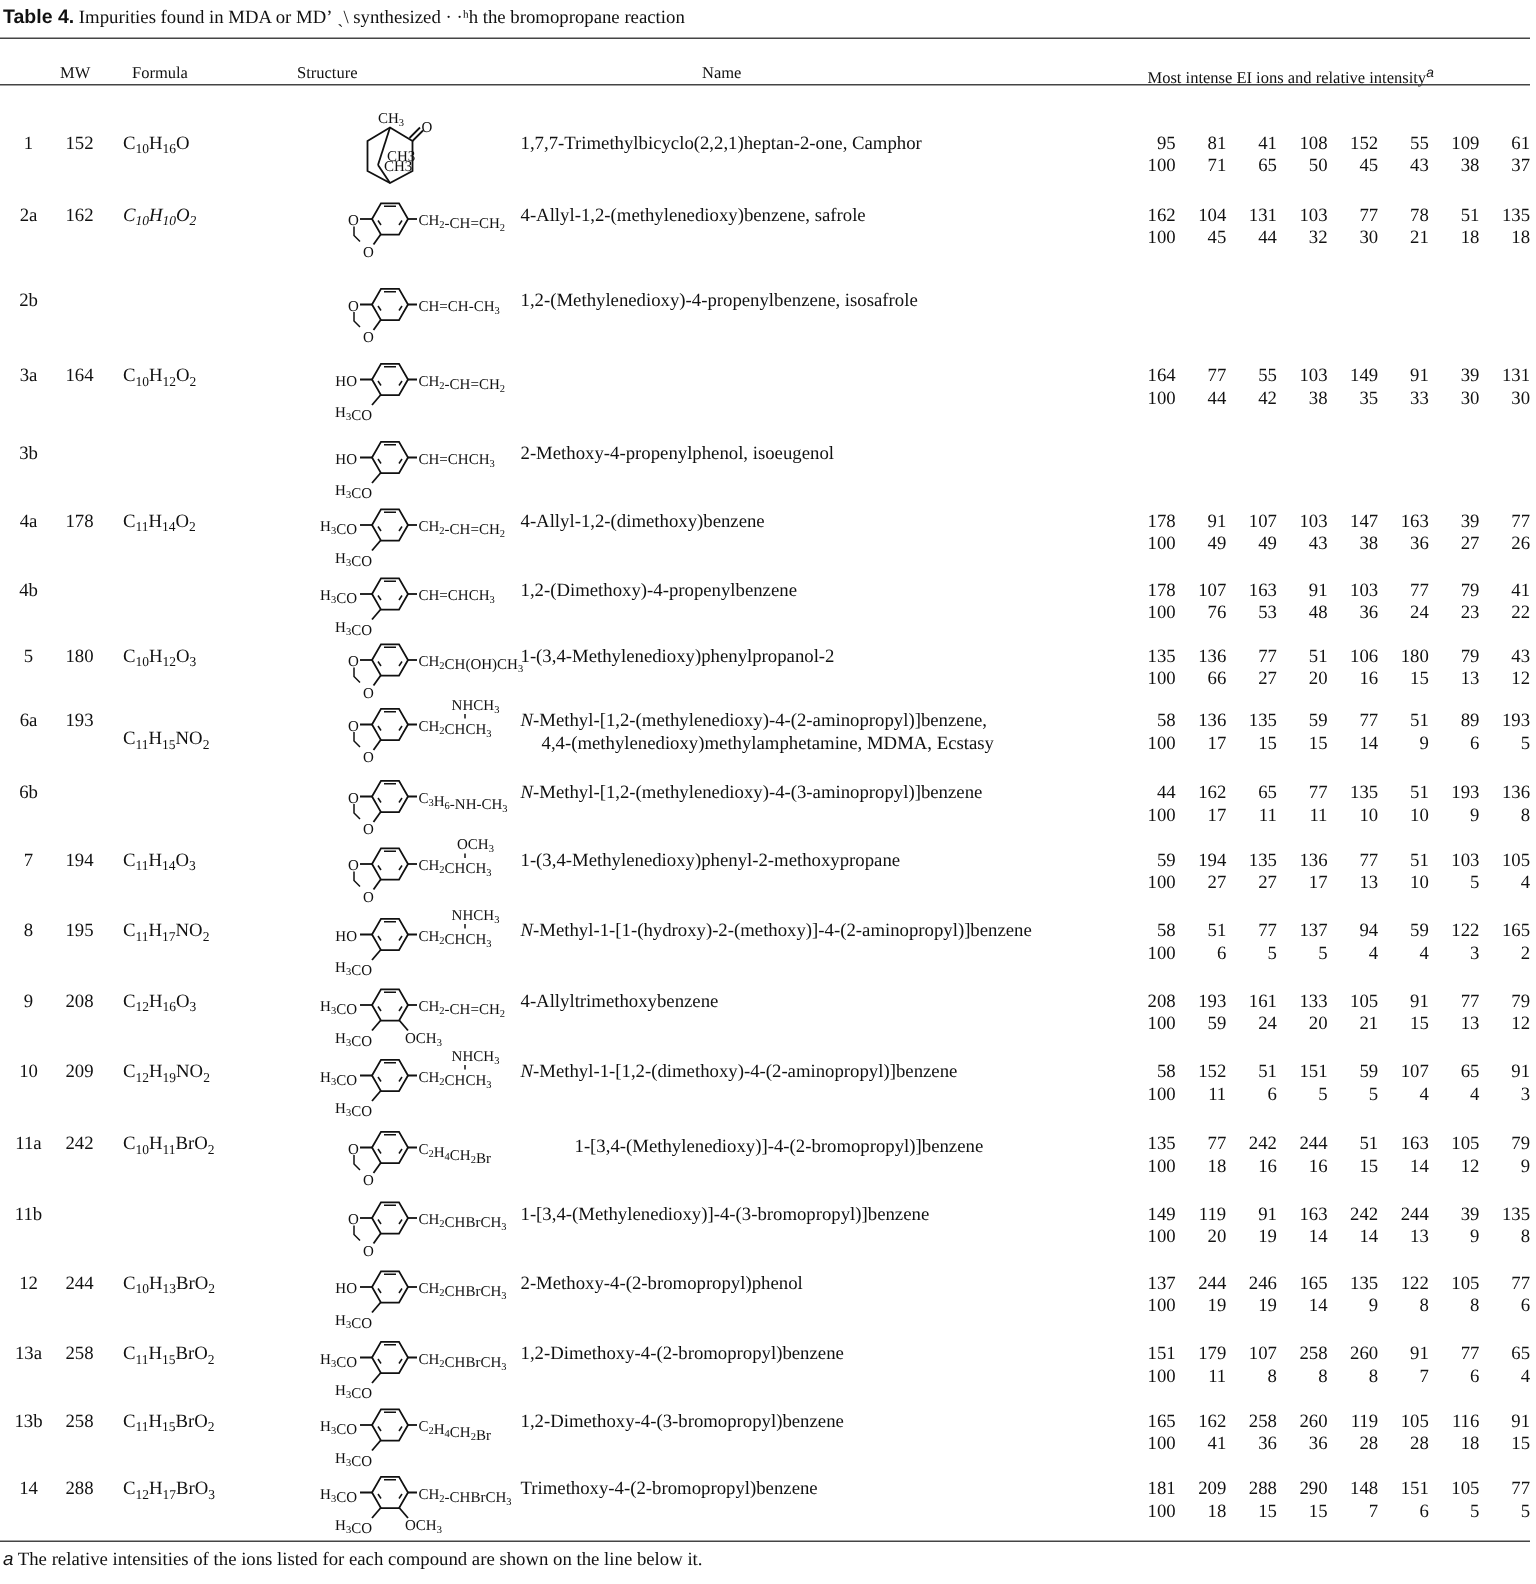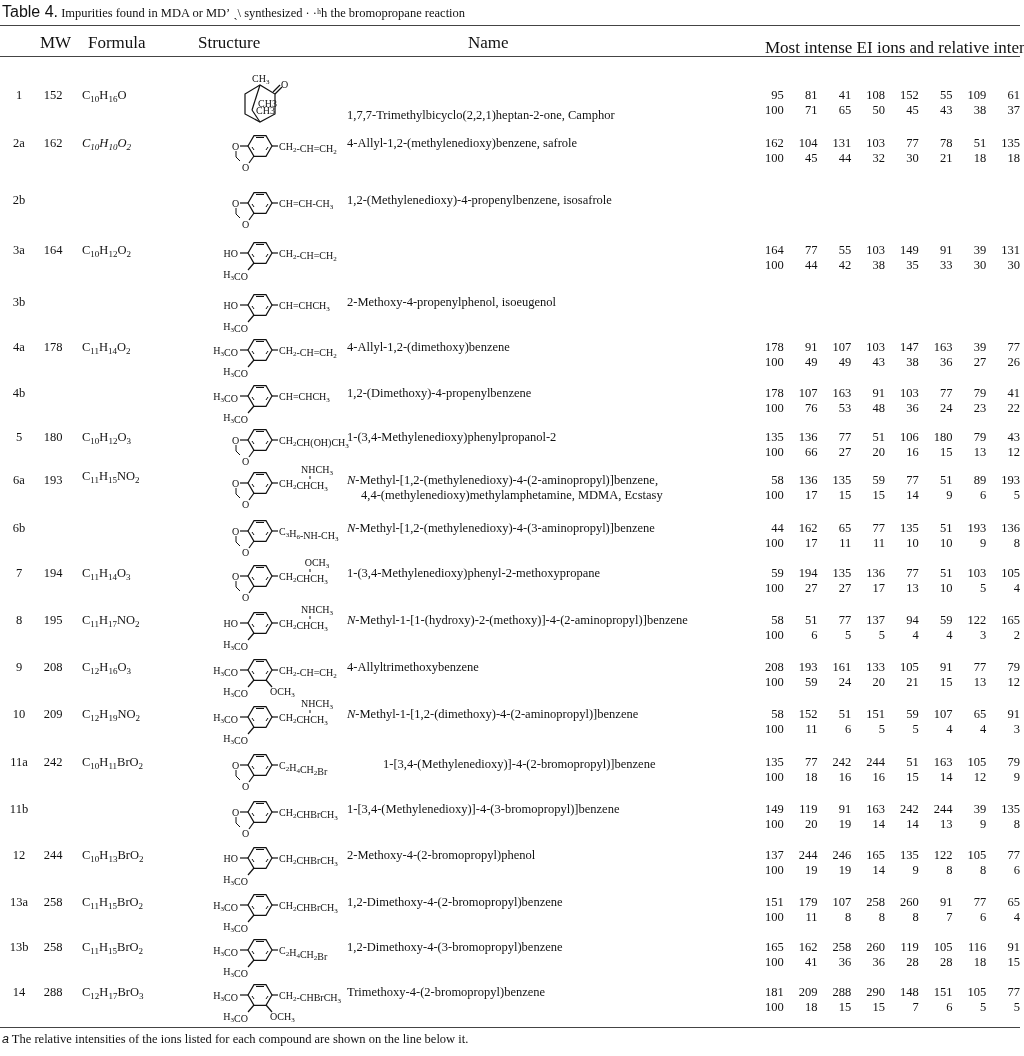--- a/index.html
+++ b/index.html
@@ -2,26 +2,26 @@
 <html><head>
 <meta charset="utf-8">
 <style>
   html, body { margin: 0; padding: 0; background: #ffffff; }
   body {
     width: 1024px; height: 1056px; position: relative; overflow: hidden;
     font-family: "Liberation Serif", "DejaVu Serif", serif; color: #111;
     font-size: 12.5px;
   }
   .caption { position: absolute; left: 2px; top: 3px; font-size: 12.5px; white-space: nowrap; }
-  .caption b { font-family: "Liberation Sans", sans-serif; font-weight: normal; font-size: 16px; }
+  .caption b { font-family: "Liberation Sans", sans-serif; font-weight: bold; font-size: 13px; }
   .rule { position: absolute; left: 0; right: 4px; height: 0; border-top: 1px solid #444; }
   .rule.top { top: 25px; }
   .rule.head { top: 56px; }
   .rule.bottom { top: 1027px; }
-  .hdr { position: absolute; top: 33px; font-size: 17px; white-space: nowrap; }
+  .hdr { position: absolute; top: 43px; font-size: 11px; white-space: nowrap; }
   .row { position: absolute; left: 0; width: 1024px; height: 44px; }
   .cell { position: absolute; white-space: nowrap; }
   .c-id { left: 4px; width: 30px; text-align: center; }
   .c-mw { left: 38px; width: 30px; text-align: center; }
   .c-formula { left: 82px; }
   .c-struct { left: 160px; width: 200px; height: 44px; }
   .c-name { left: 347px; width: 400px; white-space: normal; line-height: 15px; }
   .c-name .cont { padding-left: 14px; display: block; }
   .ions { position: absolute; left: 750px; width: 270px; }
   .ionrow { display: flex; height: 15px; line-height: 15px; }
@@ -58,21 +58,21 @@
           <polygon points="85,14 100,5 115,14 115,34 100,42 85,34" fill="none" stroke="#111" stroke-width="1.2"></polygon>
           <line x1="100" y1="5" x2="92" y2="30" stroke="#111" stroke-width="1.2"></line>
           <line x1="92" y1="30" x2="100" y2="42" stroke="#111" stroke-width="1.2"></line>
           <line x1="115" y1="14" x2="122" y2="7" stroke="#111" stroke-width="1.2"></line>
           <line x1="113" y1="12" x2="120" y2="5" stroke="#111" stroke-width="1.2"></line>
           <text x="92" y="2" text-anchor="start"><tspan>CH</tspan><tspan font-size="7" dy="2">3</tspan><tspan dy="-2"></tspan></text>
           <text x="121" y="8" text-anchor="start"><tspan>O</tspan></text>
           <text x="98" y="27" font-size="6">CH3</text>
           <text x="96" y="34" font-size="6">CH3</text>
         </svg></div>
-      <div class="cell c-name" style="top: 10px; margin-top: 20px;">1,7,7-Trimethylbicyclo(2,2,1)heptan-2-one, Camphor</div>
+      <div class="cell c-name" style="top: 10px;">1,7,7-Trimethylbicyclo(2,2,1)heptan-2-one, Camphor</div>
       <div class="ions" style="top: 10px;">
         <div class="ionrow">
           <span>95</span>
           <span>81</span>
           <span>41</span>
           <span>108</span>
           <span>152</span>
           <span>55</span>
           <span>109</span>
           <span>61</span>
@@ -323,21 +323,21 @@
           <span>16</span>
           <span>15</span>
           <span>13</span>
           <span>12</span>
         </div>
       </div>
     </div>
     <div class="row" style="top: 463px;">
       <div class="cell c-id" style="top: 10px;">6a</div>
       <div class="cell c-mw" style="top: 10px;">193</div>
-      <div class="cell c-formula" style="top: 6px;">C<sub>11</sub>H<sub>15</sub>NO<sub>2</sub></div>
+      <div class="cell c-formula" style="top: 22px;">C<sub>11</sub>H<sub>15</sub>NO<sub>2</sub></div>
       <div class="cell c-struct" style="top: -4px;"><svg width="200" height="52" viewBox="0 -6 200 52">
           <polygon points="112.0,18.0 106.0,28.4 94.0,28.4 88.0,18.0 94.0,7.6 106.0,7.6" fill="none" stroke="#111" stroke-width="1.2"></polygon>
           <line x1="96" y1="9.5" x2="104" y2="9.5" stroke="#111" stroke-width="1"></line>
           <line x1="92" y1="19" x2="94" y2="22" stroke="#111" stroke-width="1"></line>
           <line x1="108" y1="19" x2="106" y2="22" stroke="#111" stroke-width="1"></line>
           <line x1="112" y1="18" x2="118" y2="18" stroke="#111" stroke-width="1.2"></line>
           <text x="119" y="22" text-anchor="start"><tspan>CH</tspan><tspan font-size="7" dy="2">2</tspan><tspan dy="-2"></tspan><tspan>CHCH</tspan><tspan font-size="7" dy="2">3</tspan><tspan dy="-2"></tspan></text>
           <text x="157" y="8" text-anchor="middle"><tspan>NHCH</tspan><tspan font-size="7" dy="2">3</tspan><tspan dy="-2"></tspan></text>
           <line x1="150" y1="11" x2="150" y2="14" stroke="#111" stroke-width="1"></line>
           <line x1="88" y1="18" x2="80" y2="18" stroke="#111" stroke-width="1.2"></line>

